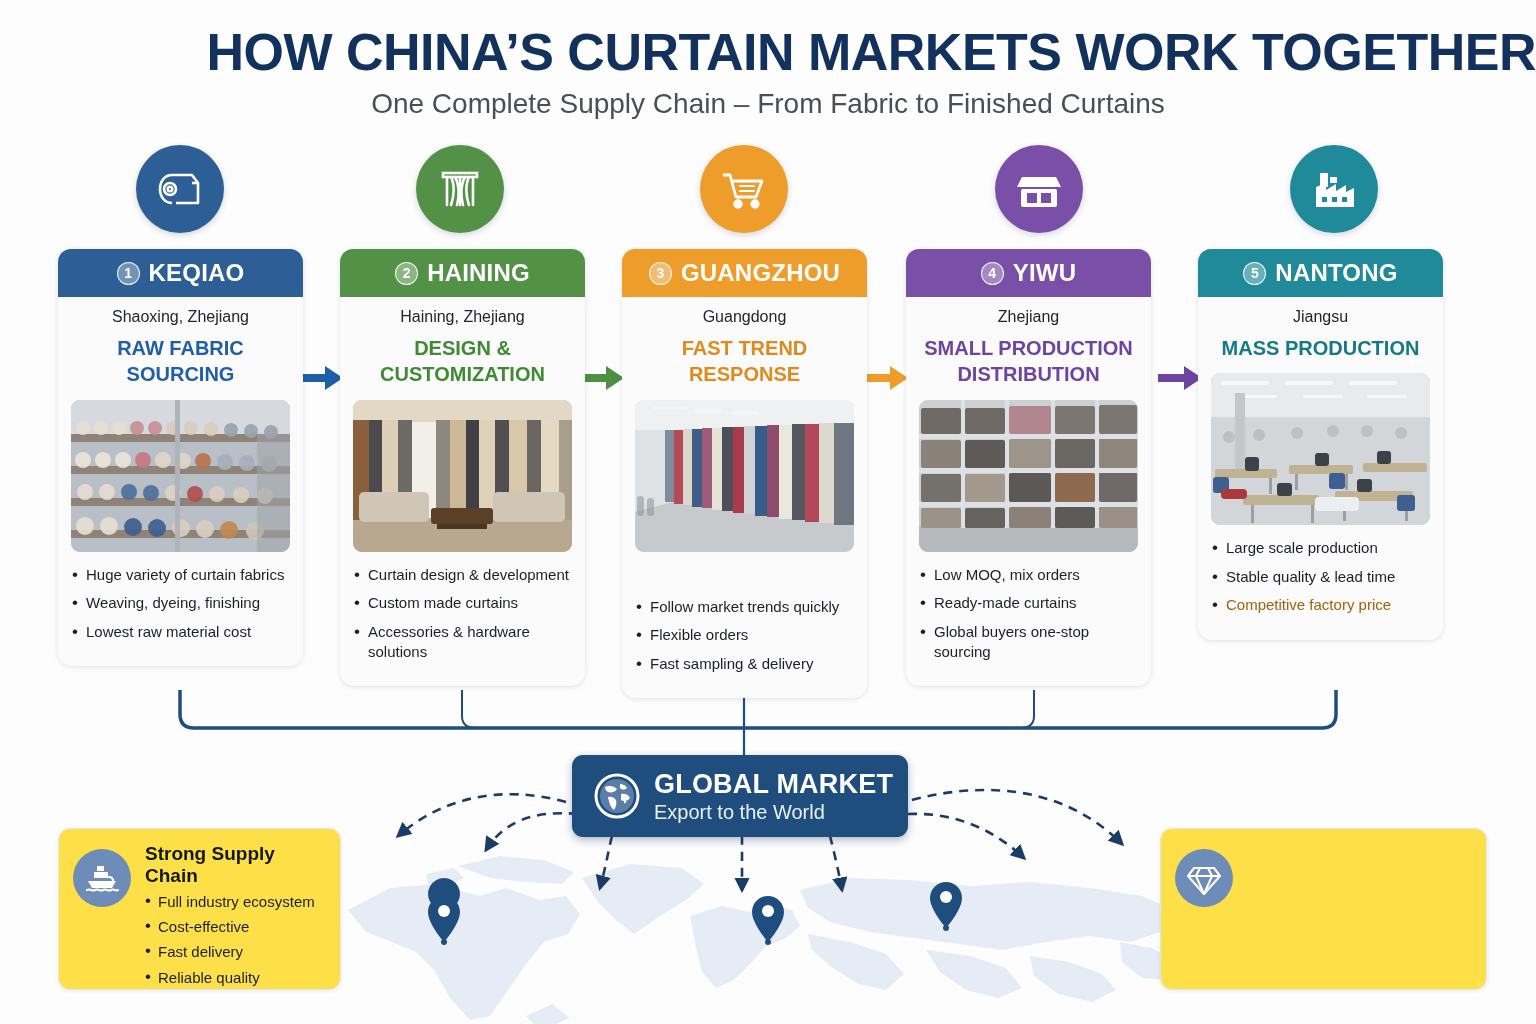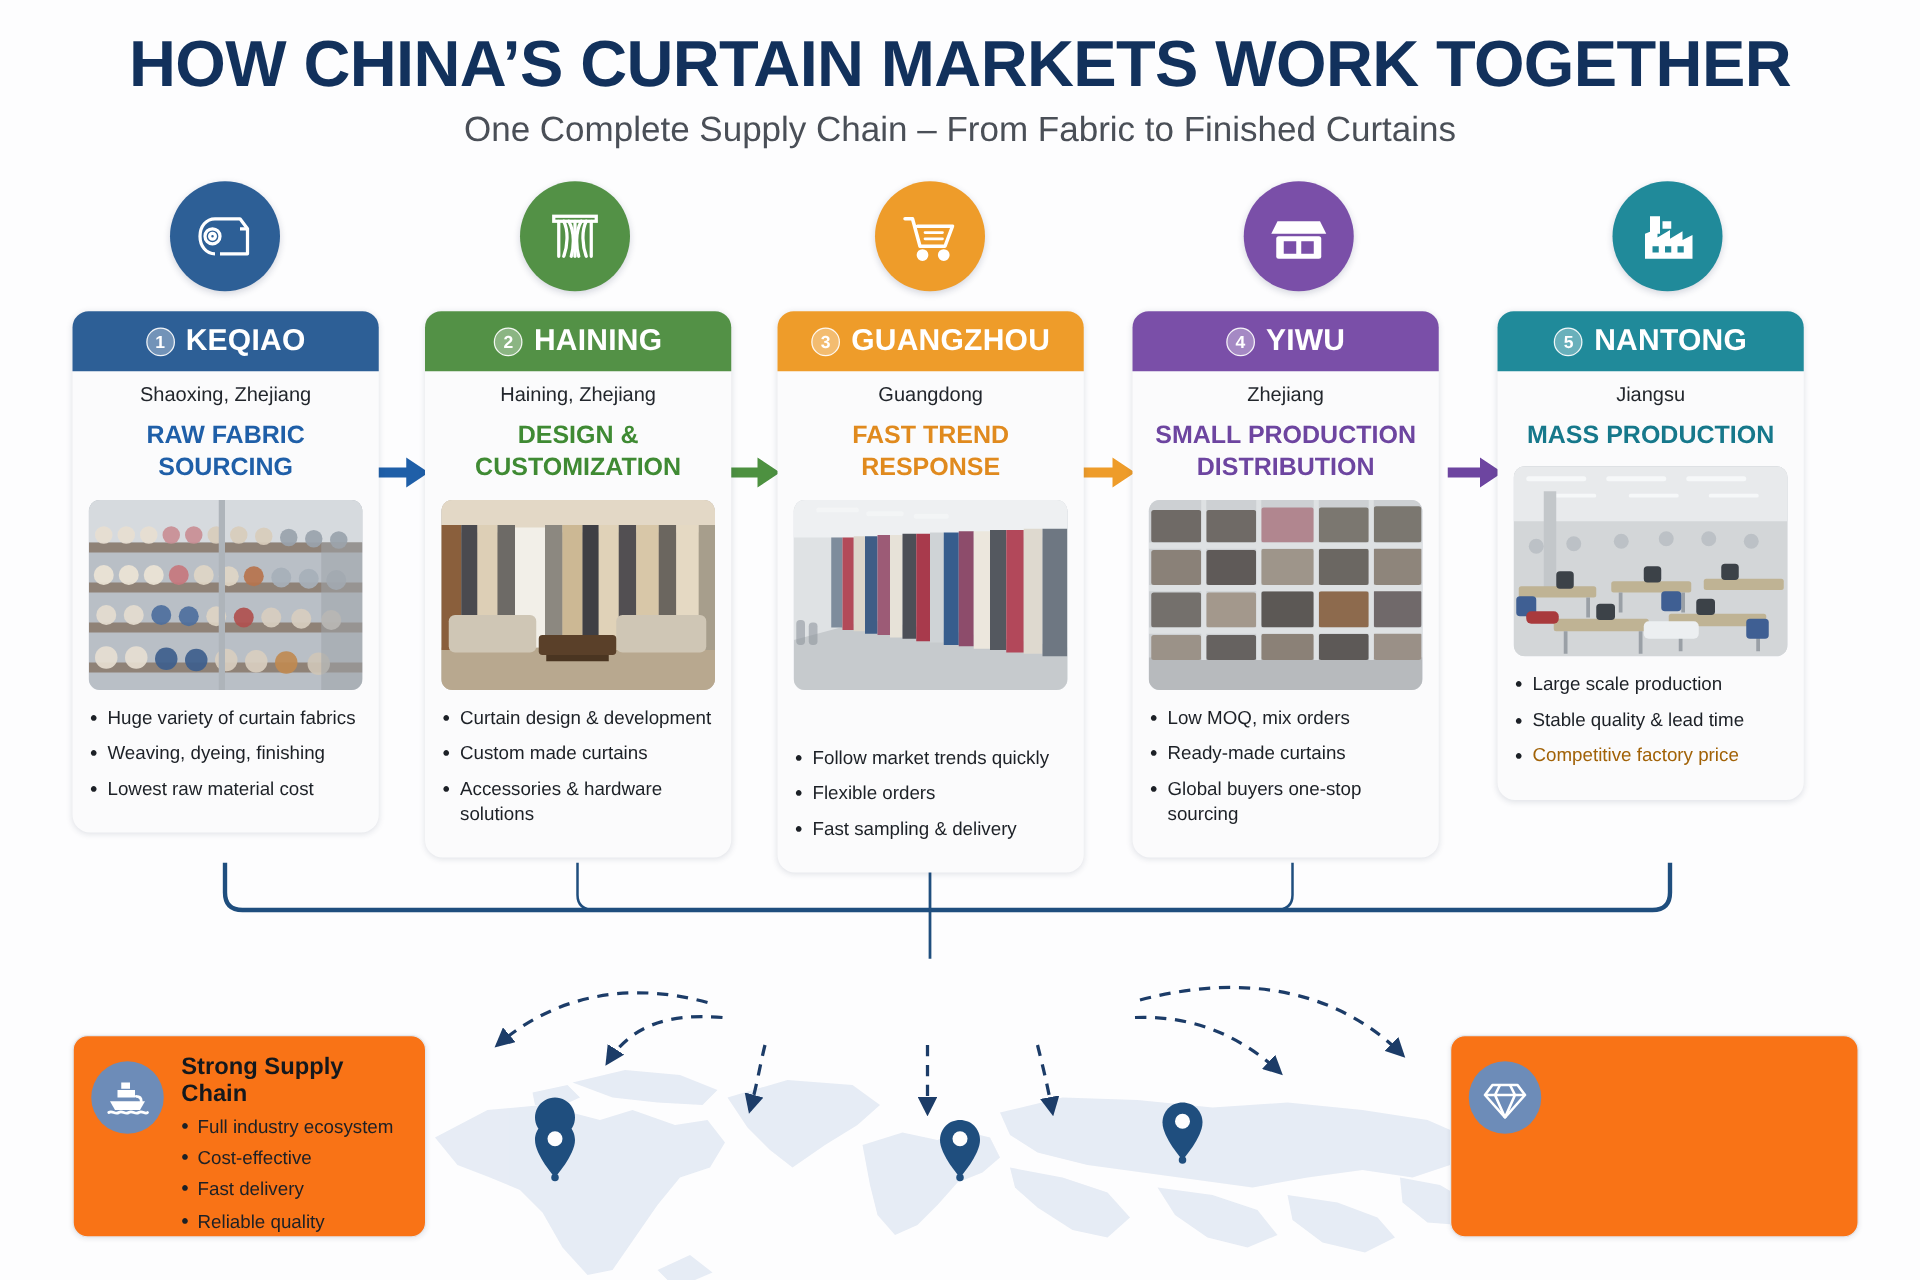--- a/index.html
+++ b/index.html
@@ -7,21 +7,21 @@
     width: 1536px; height: 1024px;
     background: #fdfdfe;
     font-family: "Liberation Sans", sans-serif;
     overflow: hidden;
   }
   #root { position: relative; width: 1536px; height: 1024px; }
 
   
   .title {
     position: absolute; top: 22px; left: 0; width: 1536px;
-    text-align: center;
+    text-align: right;
     font-size: 52px; font-weight: bold; letter-spacing: -0.5px;
     color: #12315c;
     font-family: "Liberation Sans", sans-serif;
     text-shadow: 0 1px 0 rgba(255,255,255,.6);
   }
   .subtitle {
     position: absolute; top: 88px; left: 0; width: 1536px;
     text-align: center;
     font-size: 28px; color: #4a4f57; font-weight: 500;
   }
@@ -103,21 +103,21 @@
     box-shadow: 0 3px 9px rgba(15,40,75,.33);
   }
   .globe-icon { width: 46px; height: 46px; flex: 0 0 46px; }
   .global-text { display: flex; flex-direction: column; line-height: 1.12; }
   .global-title { font-size: 27px; font-weight: bold; color: #fff; letter-spacing: .2px; }
   .global-sub { font-size: 20px; color: #eaf0f7; font-weight: 500; margin-top: 2px; }
 
   
   .panel {
     position: absolute; top: 828px;
-    background: #f97316; border: 1px solid #e4e8ed;
+    background: #fde047; border: 1px solid #e4e8ed;
     border-radius: 12px;
     box-shadow: 0 1px 4px rgba(20,35,70,.09);
     display: flex; padding: 14px 16px 14px 14px; gap: 14px;
   }
   #panel-left  { left: 58px;   width: 283px; height: 162px; }
   #panel-right { left: 1160px; width: 327px; height: 162px; }
   .panel-icon {
     width: 58px; height: 58px; flex: 0 0 58px; border-radius: 50%;
     background: #6d8cb8; display: flex; align-items: center; justify-content: center;
     margin-top: 6px;
@@ -611,20 +611,38 @@
           </g>
       </svg>
     </div>
     <ul class="bullets" style="color:#208a9a;">
       <li><span style="color:#1c2026">Large scale production</span></li>
       <li><span style="color:#1c2026">Stable quality &amp; lead time</span></li>
       <li><span style="color:#a16207">Competitive factory price</span></li>
     </ul>
   </div>
 
+  <div class="global">
+    <svg class="globe-icon" viewBox="0 0 46 46">
+      <circle cx="23" cy="23" r="21" fill="none" stroke="#fff" stroke-width="3"></circle>
+      <circle cx="23" cy="23" r="17" fill="#5a7ea6"></circle>
+      <g fill="#fff">
+        <path d="M11 14 c4 -2 9 -1 12 2 c-2 3 -6 4 -9 3 c-2 -1 -3 -3 -3 -5 z"></path>
+        <path d="M26 11 c3 0 6 2 7 4 c-2 2 -5 2 -7 0 z"></path>
+        <path d="M14 24 c3 -1 6 0 8 3 c1 3 0 7 -2 10 c-3 -2 -5 -7 -6 -13 z"></path>
+        <path d="M27 21 c4 -1 8 1 9 4 c-2 3 -6 4 -9 2 z"></path>
+        <circle cx="20" cy="17" r="1.4"></circle>
+          <circle cx="31" cy="29" r="1.2"></circle>
+      </g>
+    </svg>
+    <div class="global-text">
+      <div class="global-title">GLOBAL MARKET</div>
+      <div class="global-sub">Export to the World</div>
+    </div>
+  </div>
 
   <div class="panel" id="panel-left">
     <div class="panel-icon">
       <svg viewBox="0 0 36 36" fill="none" stroke="#fff" stroke-width="2.2" stroke-linejoin="round" stroke-linecap="round">
         <rect x="13" y="6" width="7" height="5" fill="#fff" stroke="none"></rect>
         <rect x="10" y="12" width="14" height="6" fill="#fff" stroke="none"></rect>
         <path d="M25 17 c3 0 4 2 4 4"></path>
         <path d="M4 21 h28 l-4 7 H8 z" fill="#fff" stroke="none"></path>
         <path d="M3 30 c3 -2 5 2 8 0 s5 2 8 0 s5 2 8 0 s5 2 7 0"></path>
       </svg>

